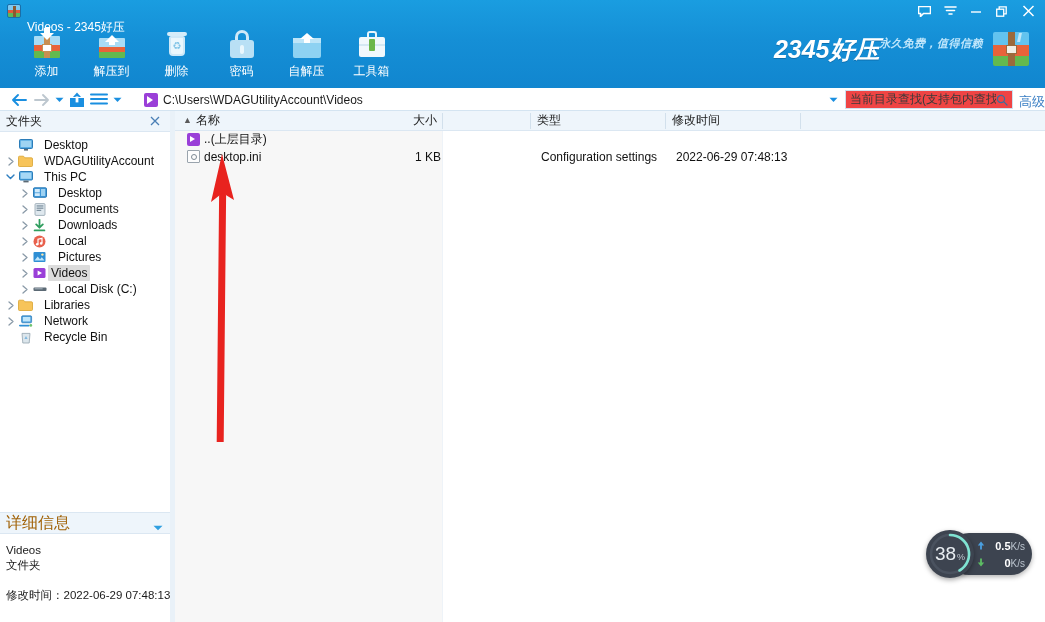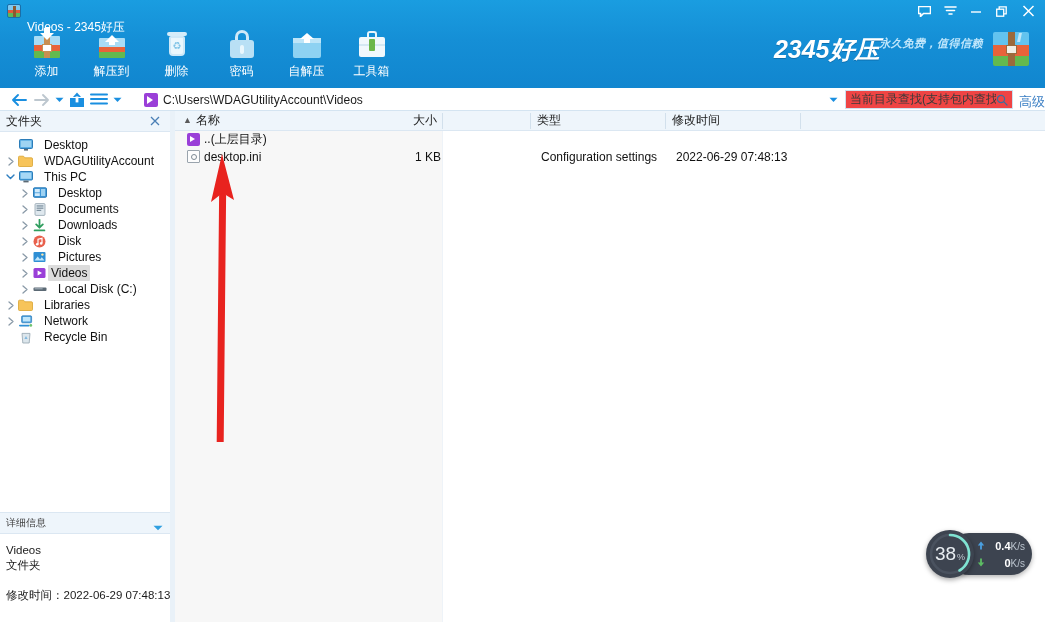--- a/index.html
+++ b/index.html
@@ -131,21 +131,21 @@
   .tree{padding:5px 0 0 0;}
   .trow{height:16px;display:flex;align-items:center;font-size:12px;color:#111;white-space:nowrap;}
   .trow .exp{width:13px;height:16px;display:flex;align-items:center;justify-content:center;flex:none;}
   .trow .ti{width:17px;height:16px;display:flex;align-items:center;justify-content:center;flex:none;}
   .trow .tl{padding-left:10px;}
   .trow .tl.sel{background:#dcdcdc;padding:1px 3px;border-radius:1px;}
   .ind0{padding-left:4px;}.ind1{padding-left:4px;}.ind2{padding-left:18px;}
 
   .details{position:absolute;left:0;bottom:0;width:170px;height:109px;border-top:1px solid #dbe7f2;background:#fff;}
   .det-head{height:21px;background:#eef5fb;border-bottom:1px solid #dbe7f2;display:flex;align-items:center;padding:0 6px;box-sizing:border-box;position:relative;}
-  .det-head .t{font-size:10px;color:#404040;}
+  .det-head .t{font-size:16px;color:#a16207;}
   .det-caret{position:absolute;right:7px;top:7px;}
   .det-body{padding:9px 6px 0 6px;}
   .det-line{font-size:11.5px;color:#1a1a1a;line-height:15px;white-space:nowrap;}
   .det-line.gap{margin-top:15px;}
 
   .side-split{position:absolute;left:170px;top:111px;width:5px;height:511px;background:#e9f1f8;}
 
   
   .list{position:absolute;left:175px;top:111px;width:870px;height:511px;background:#fff;}
   .lhead{
@@ -473,21 +473,21 @@
             </svg>
         </span>
         <span class="ti">
           <svg width="13" height="13" viewBox="0 0 13 13">
               <circle cx="6.5" cy="6.5" r="6" fill="#e8604c"></circle>
               <path d="M5 9.2V4.2l4-0.9v4.6" fill="none" stroke="#fff" stroke-width="1.2"></path>
               <circle cx="4.2" cy="9.3" r="1.3" fill="#fff"></circle>
               <circle cx="8.2" cy="8.4" r="1.3" fill="#fff"></circle>
             </svg>
         </span>
-        <span class="tl">Disk</span>
+        <span class="tl">Local</span>
       </div>
 
       <div class="trow ind2">
         <span class="exp">
           <svg width="6" height="9" viewBox="0 0 6 9">
               <path d="M1 1l4 3.5L1 8" fill="none" stroke="#8a9aa8" stroke-width="1.3" stroke-linecap="round" stroke-linejoin="round"></path>
             </svg>
         </span>
         <span class="ti">
           <svg width="13" height="12" viewBox="0 0 13 12">
@@ -661,21 +661,21 @@
         <span class="psym">%</span>
       </div>
     </div>
     <div class="rows2">
       <div class="r">
         <span class="ar">
           <svg width="8" height="9" viewBox="0 0 8 9">
               <path d="M4 0.5l3.2 4H4.9v4H3.1v-4H0.8z" fill="#4a9fe0"></path>
             </svg>
         </span>
-        <span class="v"><span>0.4</span><span class="u">K/s</span></span>
+        <span class="v"><span>0.5</span><span class="u">K/s</span></span>
       </div>
       <div class="r">
         <span class="ar">
           <svg width="8" height="9" viewBox="0 0 8 9">
               <path d="M4 8.5l-3.2-4h2.3v-4h1.8v4h2.3z" fill="#5dbd63"></path>
             </svg>
         </span>
         <span class="v"><span>0</span><span class="u">K/s</span></span>
       </div>
     </div>

